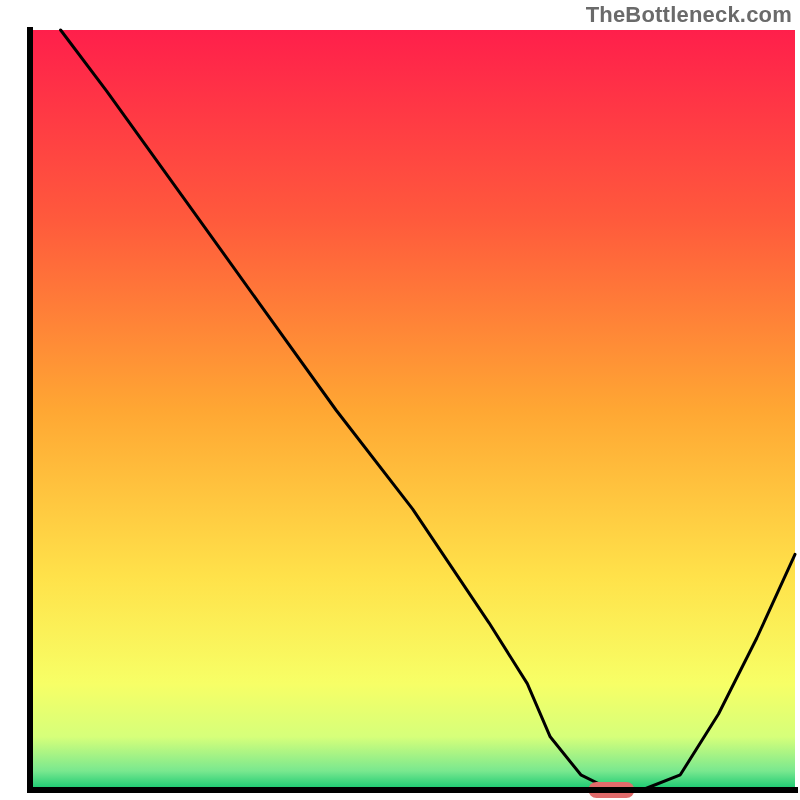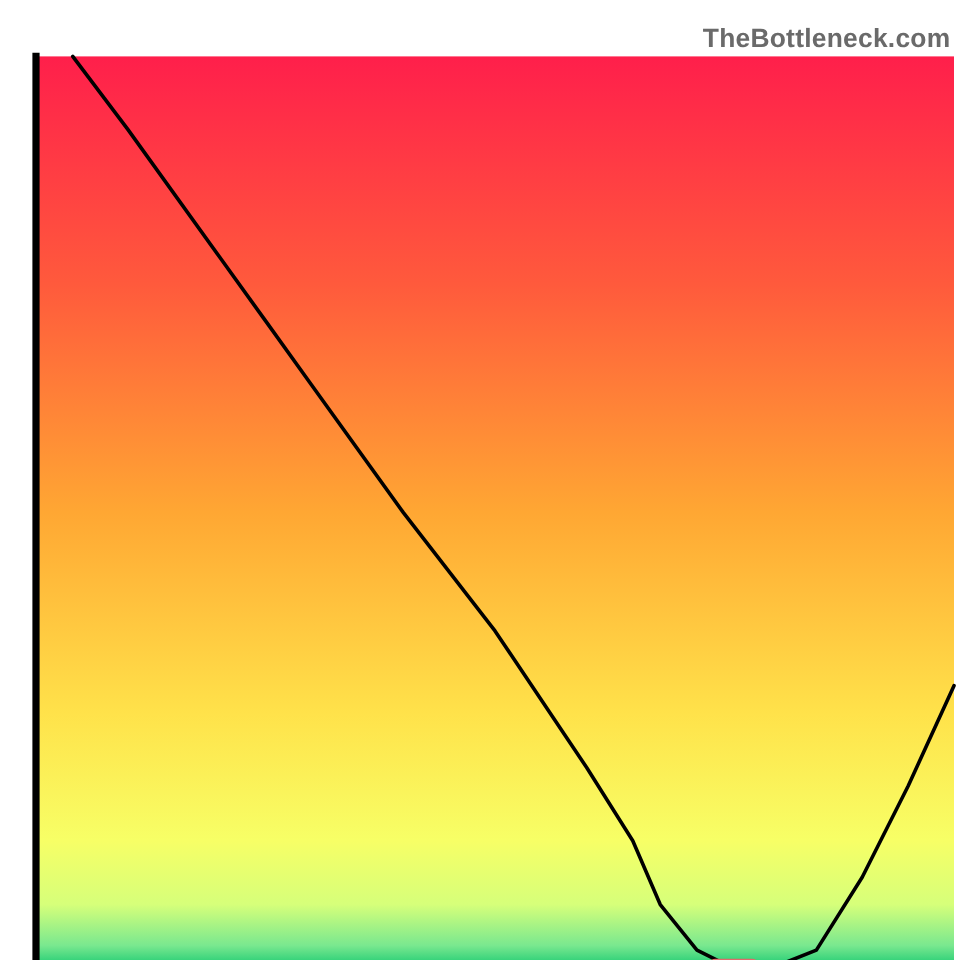--- a/index.html
+++ b/index.html
@@ -7,21 +7,20 @@
     padding: 0;
     width: 800px;
     height: 800px;
     background: #ffffff;
     overflow: hidden;
   }
   .chart-container {
     position: relative;
     width: 800px;
     height: 709px;
-    margin-top: 17px;
   }
   .watermark {
     position: absolute;
     top: 2px;
     right: 8px;
     font-family: Arial, Helvetica, sans-serif;
     font-size: 22px;
     font-weight: 600;
     color: #6a6a6a;
     letter-spacing: 0.2px;

